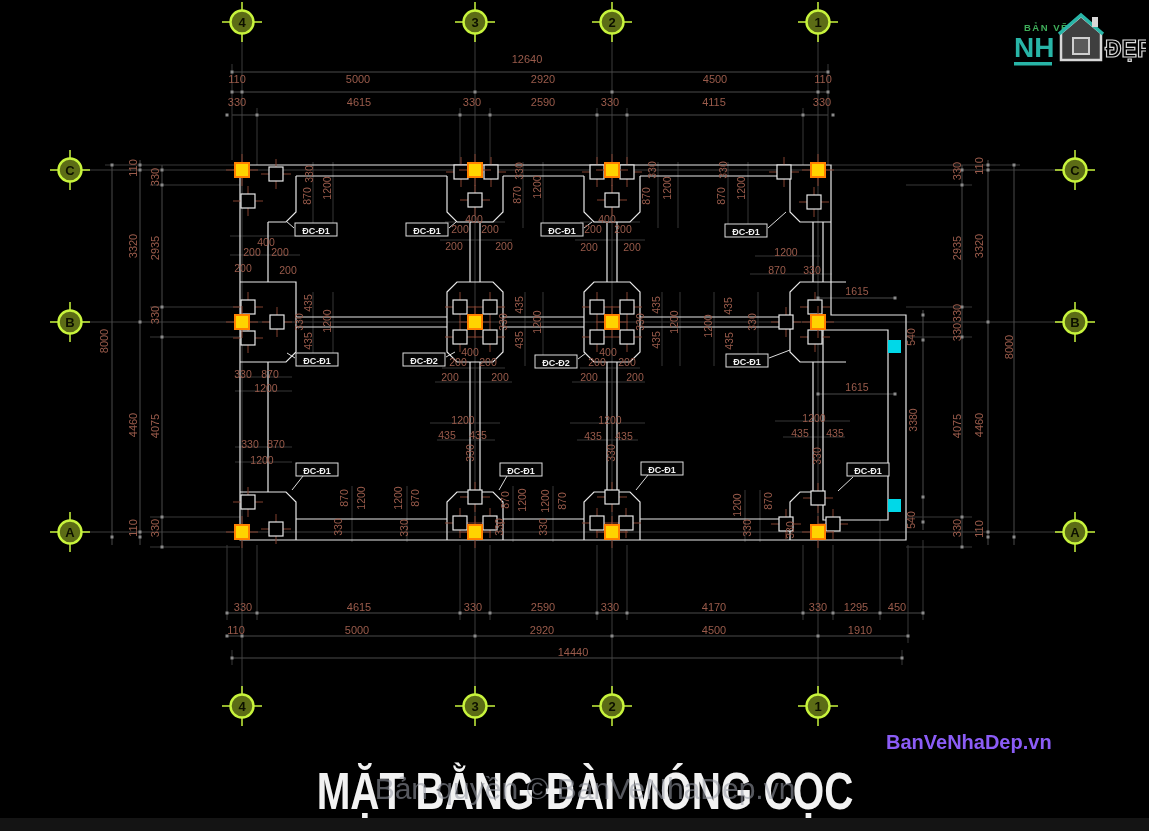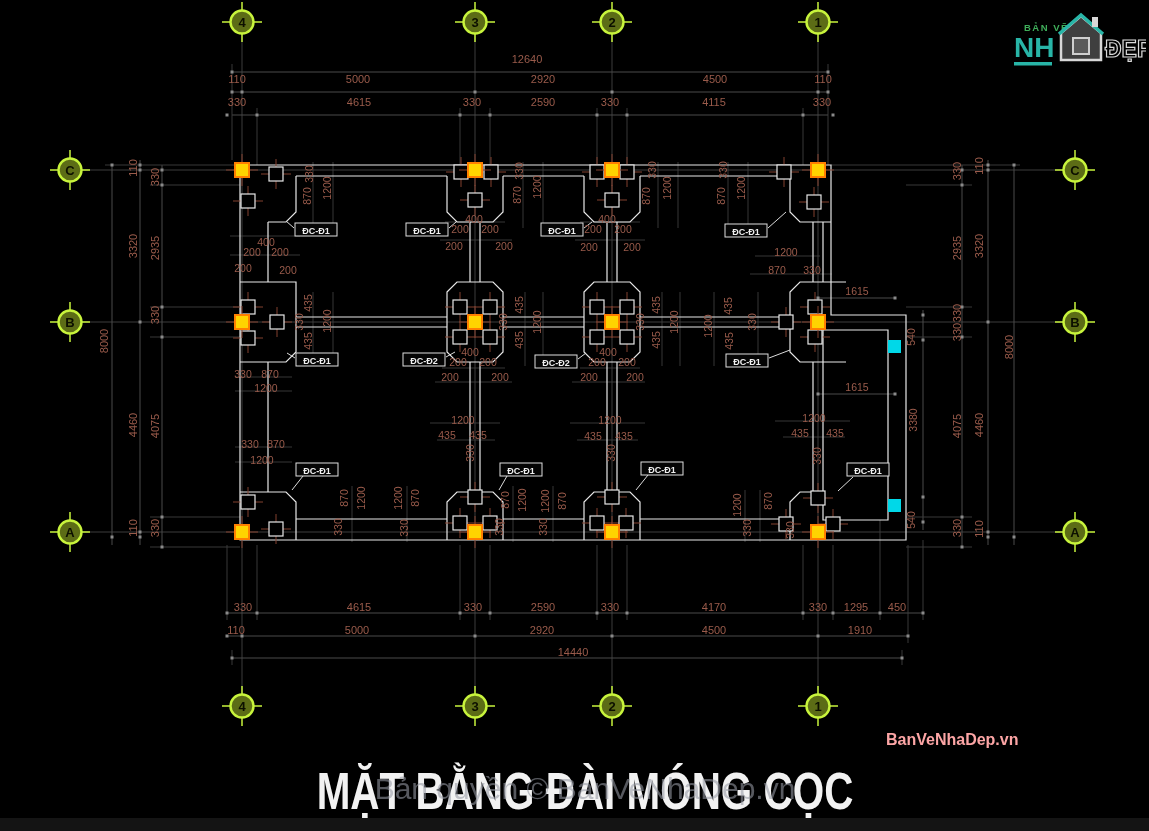--- a/index.html
+++ b/index.html
@@ -4,21 +4,21 @@
 <style>
   html,body{margin:0;padding:0;background:#000;}
   #stage{position:relative;width:1149px;height:831px;background:#000;overflow:hidden;
          font-family:"Liberation Sans",sans-serif;}
   #plan{position:absolute;left:0;top:0;}
   #title{position:absolute;left:0;top:761px;width:1170px;text-align:center;
          color:#f2f2f2;font-size:43px;font-weight:800;letter-spacing:0px;
          transform:scale(0.94,1.22);transform-origin:center top;white-space:nowrap;}
   #watermark{position:absolute;left:0;top:772px;width:1170px;text-align:center;
          color:rgba(150,154,164,0.58);font-size:30px;font-weight:400;white-space:nowrap;}
-  #sitemark{position:absolute;left:886px;top:731px;color:#fca5a5;font-size:16px;
+  #sitemark{position:absolute;left:886px;top:731px;color:#8b5cf6;font-size:20px;
          font-weight:bold;white-space:nowrap;}
   #logo{position:absolute;left:1006px;top:10px;}
   #bottombar{position:absolute;left:0;top:818px;width:1149px;height:13px;background:#141414;}
 </style>
 </head>
 <body>
 
 <div id="stage">
 
   <svg id="plan" width="1149" height="831" viewBox="0 0 1149 831">

